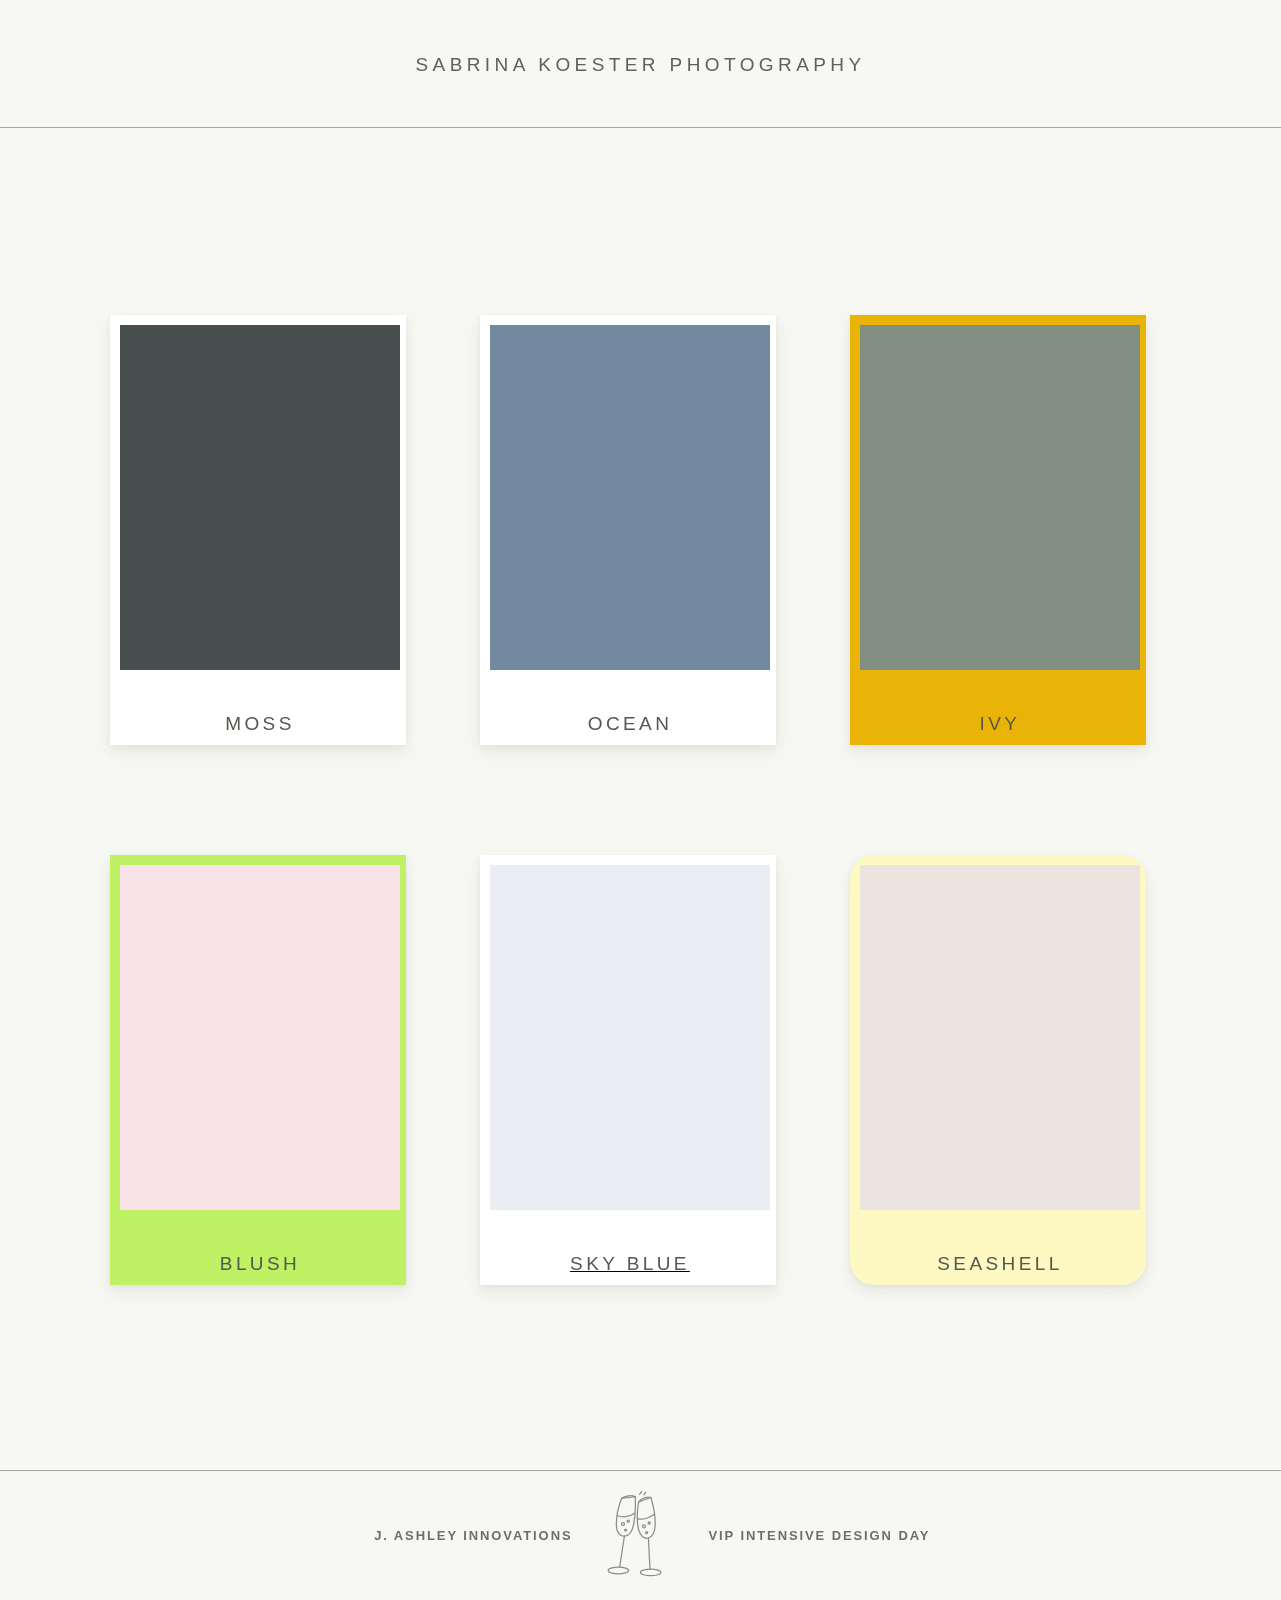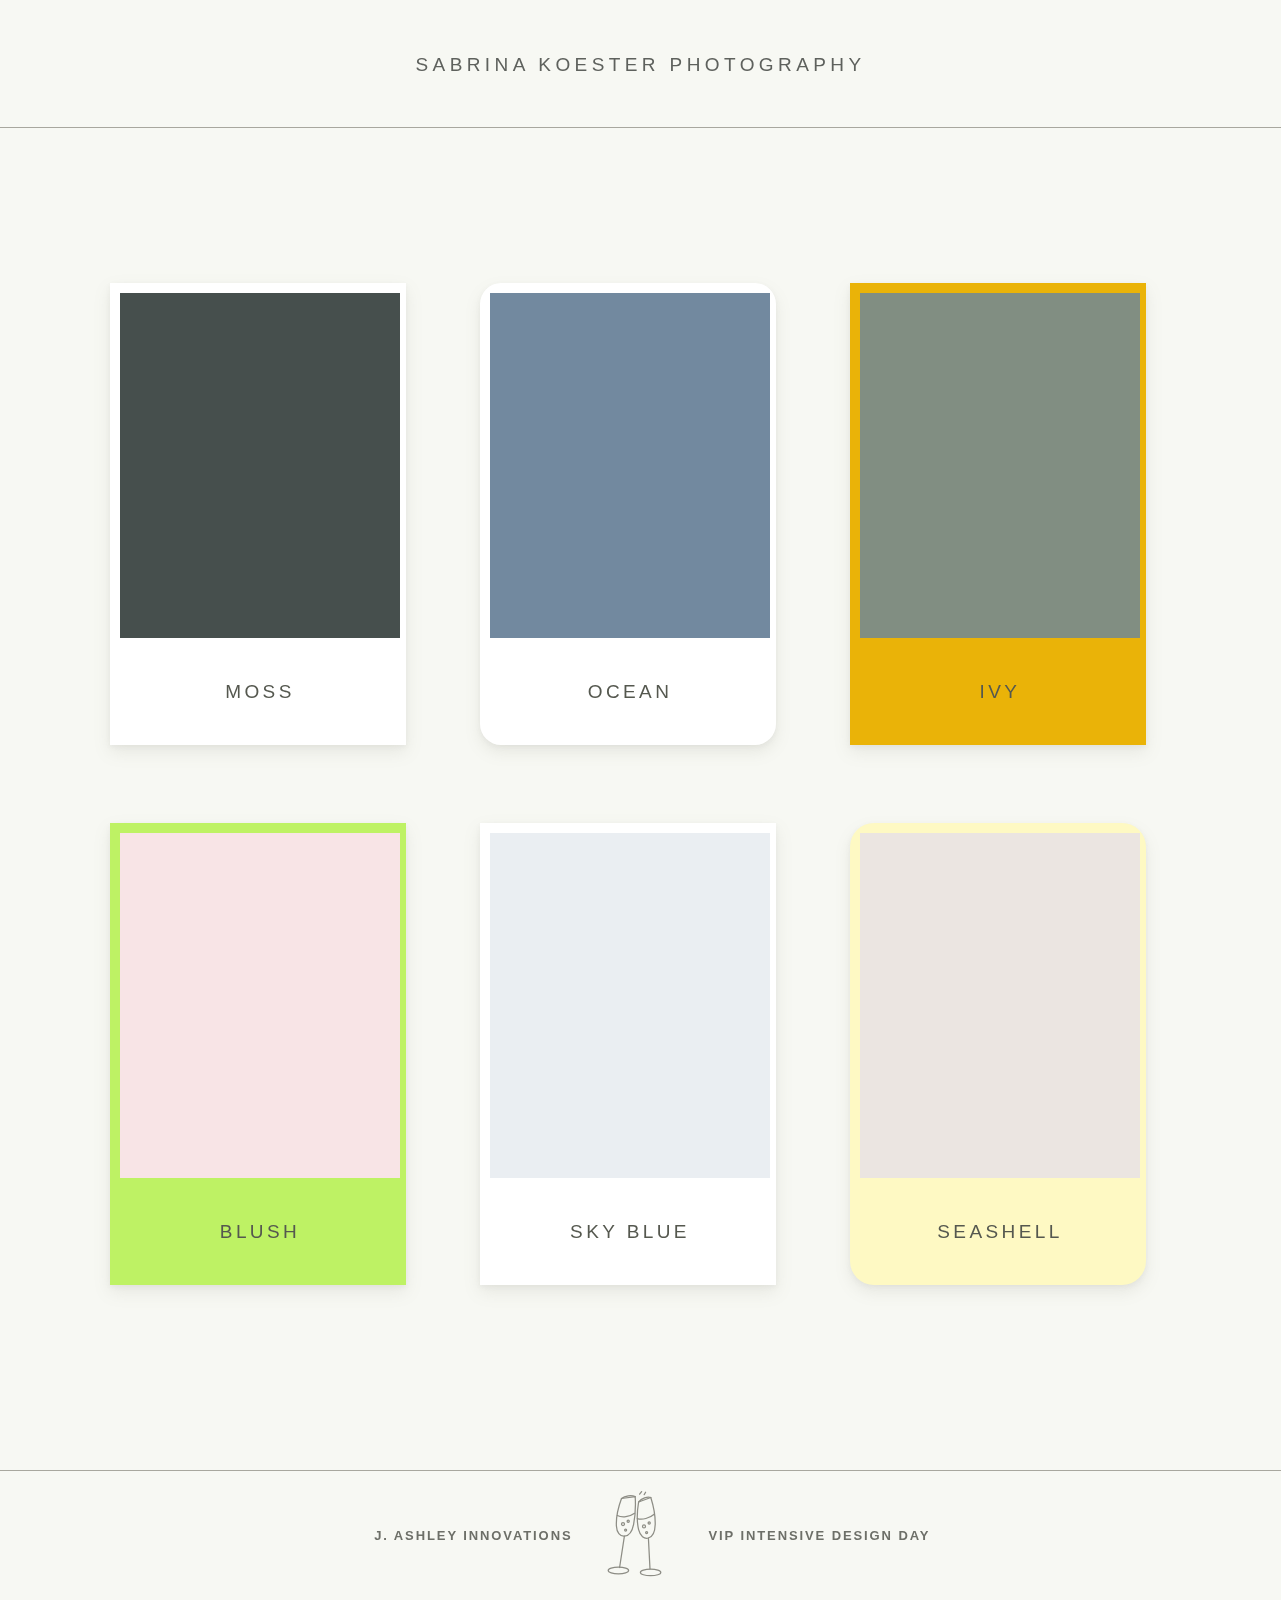--- a/index.html
+++ b/index.html
@@ -54,20 +54,21 @@
     column-gap: 74px;
     row-gap: 78px;
   }
 
   .swatch-card {
     position: relative;
     background: #ffffff;
     padding: 10px 6px 0 10px;
     box-shadow: 0 7px 16px rgba(120, 120, 110, 0.13),
                 0 2px 5px rgba(120, 120, 110, 0.07);
+    margin-top: 32px;
   }
 
   .swatch-color {
     width: 100%;
     height: 345px;
   }
 
   .swatch-label {
     height: 107px;
     display: flex;
@@ -131,36 +132,36 @@
 
   <div class="header-rule" style="background: rgb(168, 167, 158);"></div>
 
   <div class="grid">
 
     <div class="swatch-card" style="background: rgb(255, 255, 255);">
       <div class="swatch-color" style="background: rgb(70, 79, 77);"></div>
       <div class="swatch-label" style="color: rgb(85, 88, 79);">MOSS</div>
     </div>
 
-    <div class="swatch-card" style="background: rgb(255, 255, 255); border-radius: 21px;">
+    <div class="swatch-card" style="background: rgb(255, 255, 255);">
       <div class="swatch-color" style="background: rgb(114, 137, 159);"></div>
       <div class="swatch-label" style="color: rgb(85, 88, 79);">OCEAN</div>
     </div>
 
     <div class="swatch-card" style="background: #eab308;">
       <div class="swatch-color" style="background: rgb(129, 142, 130);"></div>
       <div class="swatch-label" style="color: rgb(85, 88, 79);">IVY</div>
     </div>
 
     <div class="swatch-card" style="background: #bef264;">
       <div class="swatch-color" style="background: rgb(248, 228, 230);"></div>
       <div class="swatch-label" style="color: rgb(85, 88, 79);">BLUSH</div>
     </div>
 
-    <div class="swatch-card" style="background: rgb(255, 255, 255);">
+    <div class="swatch-card" style="background: rgb(255, 255, 255); text-decoration: underline;">
       <div class="swatch-color" style="background: rgb(234, 238, 242);"></div>
       <div class="swatch-label" style="color: rgb(85, 88, 79);">SKY BLUE</div>
     </div>
 
     <div class="swatch-card" style="background: #fef9c3; border-radius: 24px;">
       <div class="swatch-color" style="background: rgb(235, 229, 225);"></div>
       <div class="swatch-label" style="color: rgb(85, 88, 79);">SEASHELL</div>
     </div>
 
   </div>

